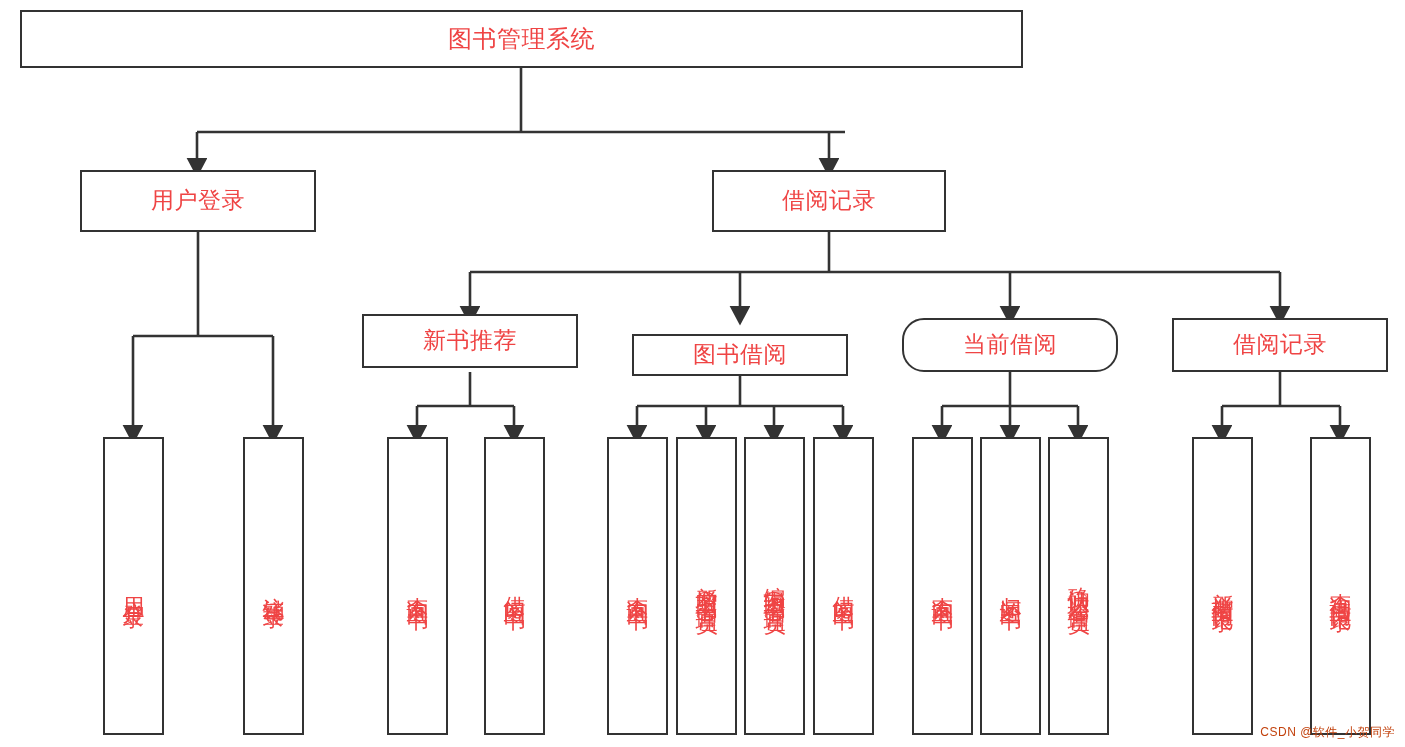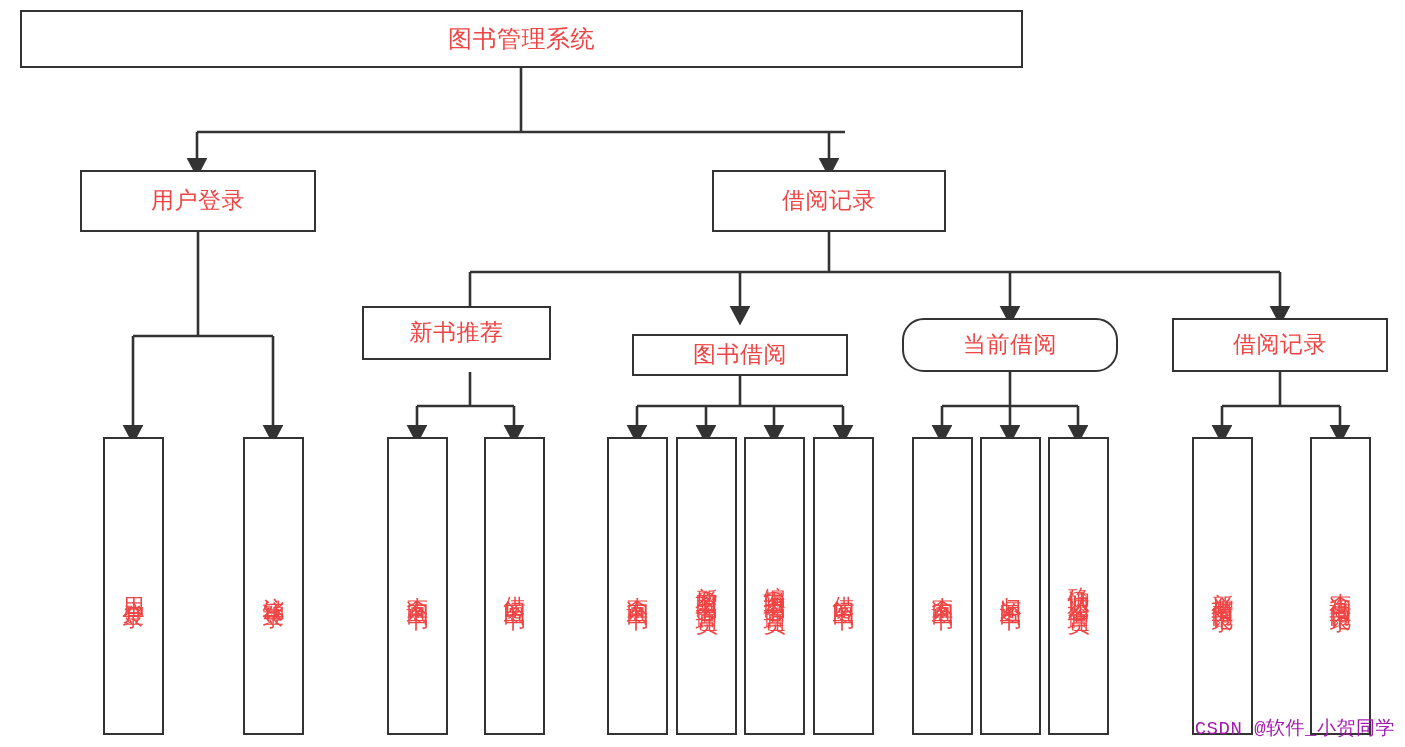--- a/index.html
+++ b/index.html
@@ -60,26 +60,26 @@
     line-height: 1;
     max-height: 100%;
   }
   .node.root .node-label {
     font-size: 24px;
   }
   #watermark {
     position: absolute;
     right: 10px;
     bottom: 6px;
-    font-size: 19px;
-    color: #a21caf;
+    font-size: 12px;
+    color: #c2410c;
     letter-spacing: 0.5px;
     z-index: 9;
     white-space: nowrap;
-    font-family: Liberation Mono, monospace;
+    font-family: Liberation Sans, sans-serif;
   }
 </style>
 </head>
 <body>
 
 <div id="diagram-root">
 
   <svg id="edge-layer" viewBox="0 0 1405 747" xmlns="http://www.w3.org/2000/svg">
     <defs>
       <marker id="arrow" markerWidth="9" markerHeight="9" refX="1.5" refY="4" orient="auto" markerUnits="strokeWidth">
@@ -134,21 +134,21 @@
     <span class="node-label">图书管理系统</span>
   </div>
 
   <div class="node horizontal" style="left:80px; top:170px; width:236px; height:62px;">
     <span class="node-label">用户登录</span>
   </div>
   <div class="node horizontal" style="left:712px; top:170px; width:234px; height:62px;">
     <span class="node-label">借阅记录</span>
   </div>
 
-  <div class="node horizontal" style="left:362px; top:306px; width:189px; height:54px;">
+  <div class="node horizontal" style="left:362px; top:314px; width:216px; height:54px;">
     <span class="node-label">新书推荐</span>
   </div>
   <div class="node horizontal" style="left:632px; top:334px; width:216px; height:42px;">
     <span class="node-label">图书借阅</span>
   </div>
   <div class="node horizontal" style="left:902px; top:318px; width:216px; height:54px;border-radius:22px;">
     <span class="node-label">当前借阅</span>
   </div>
   <div class="node horizontal" style="left:1172px; top:318px; width:216px; height:54px;">
     <span class="node-label">借阅记录</span>

